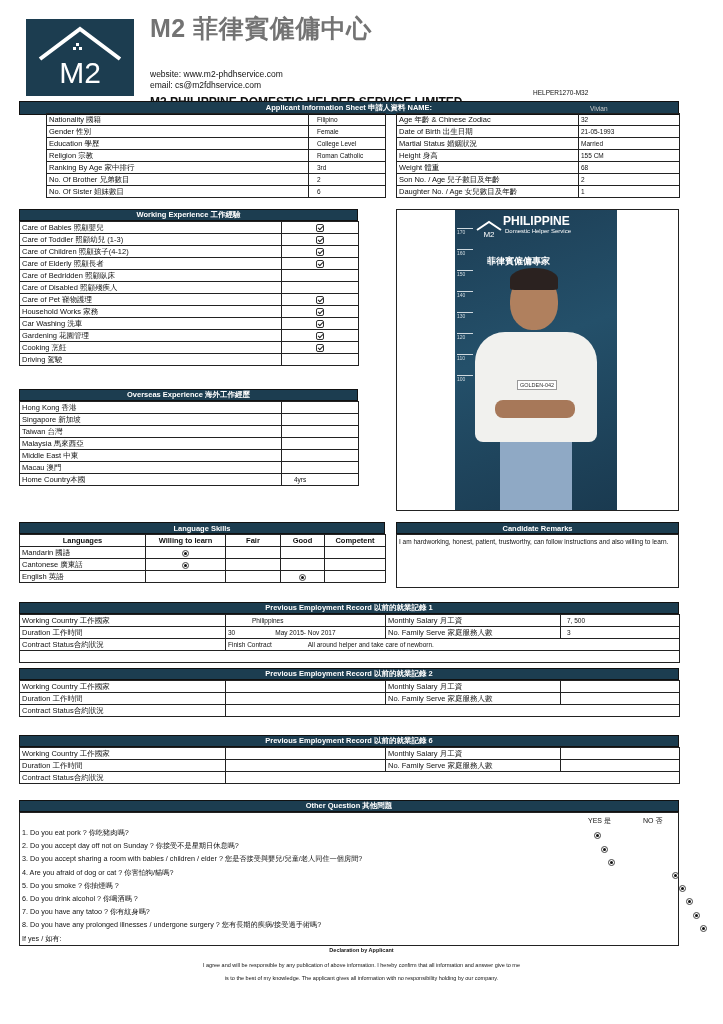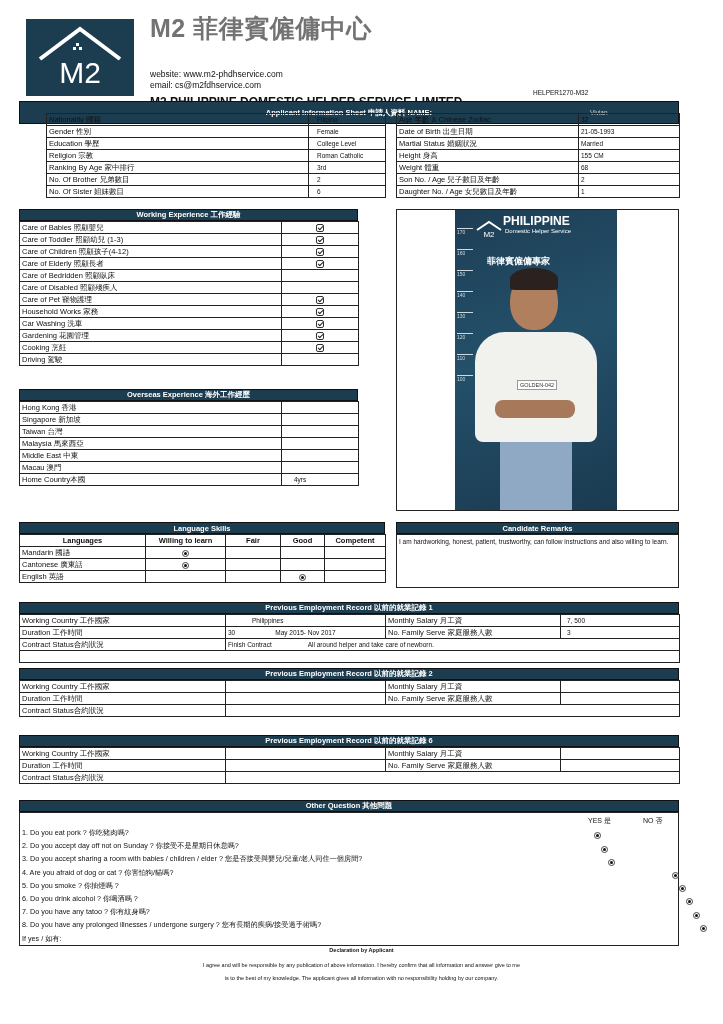--- a/index.html
+++ b/index.html
@@ -41,21 +41,21 @@
       <rect x="53" y="28" width="3" height="3" fill="#fff"></rect>
     <text x="54" y="64" text-anchor="middle" font-family="Liberation Sans, sans-serif" font-size="30" fill="#fff">M2</text>
   </svg>
 </div>
 <div class="abs title-cn">M2 菲律賓僱傭中心</div>
 <div class="abs title-en">M2 PHILIPPINE DOMESTIC HELPER SERVICE LIMITED</div>
 <div class="abs website">website: www.m2-phdhservice.com</div>
 <div class="abs email">email: cs@m2fdhservice.com</div>
 <div class="abs helper-id">HELPER1270-M32</div>
 
-<div class="bar" style="left:19px;top:101px;width:660px;height:23px;text-decoration:underline;">
+<div class="bar" style="left:19px;top:101px;width:660px;height:14px;text-decoration:underline;">
   <span style="position:absolute;left:0;right:0;text-align:center;">Applicant Information Sheet 申請人資料 NAME:</span>
   <span style="position:absolute;left:570px;font-size:6.5px;font-weight:normal;color:#ccc;">Vivian</span>
 </div>
 <table class="grid" style="left:19px;top:113px;width:339px;margin-left:27px;">
   <colgroup>
       <col style="width:262px">
       <col style="width:77px">
     </colgroup>
   <tbody id="appl-left">
       <tr>

